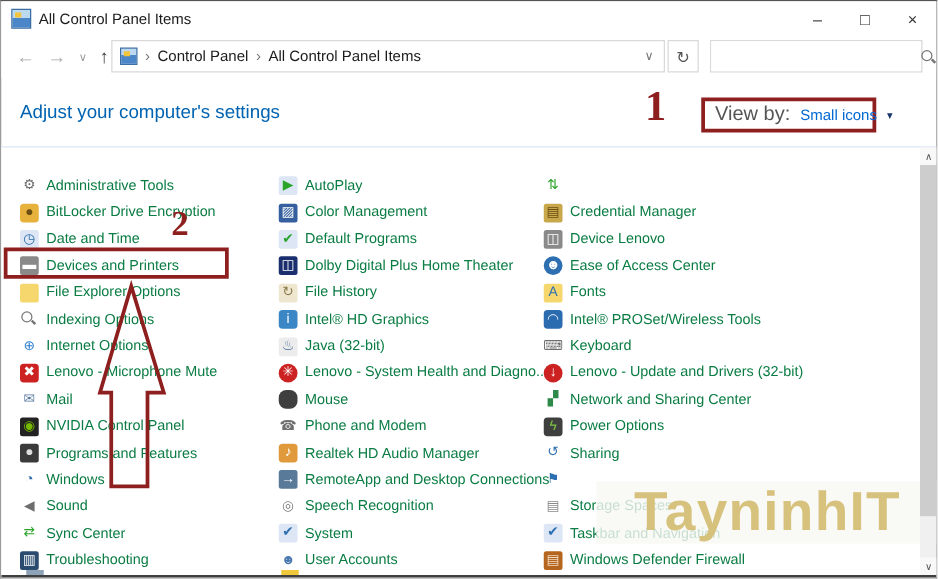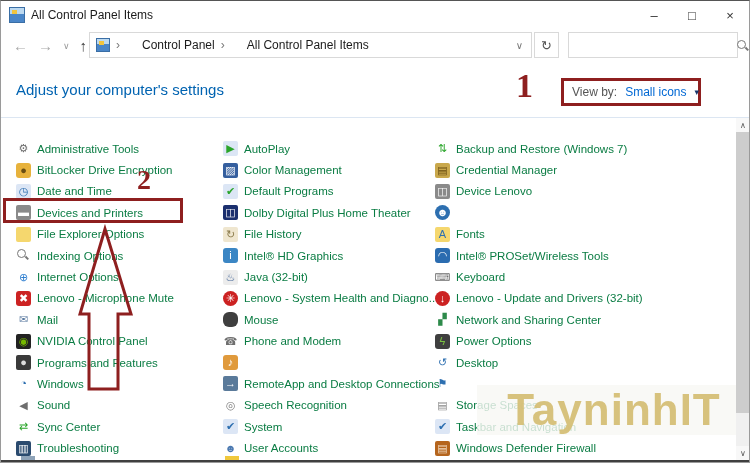--- a/index.html
+++ b/index.html
@@ -17,33 +17,33 @@
   .win-controls { margin-left:auto; display:flex; height:100%; }
   .win-btn { width:38px; height:100%; display:flex; align-items:center; justify-content:center; font-size:13px; color:#333; }
   
   .toolbar { position:absolute; left:0; top:28px; width:100%; height:33px; display:flex; align-items:center; background:#fff; }
   .nav { display:flex; align-items:center; gap:10px; padding-left:12px; }
   .nav-glyph { font-size:15px; }
   .dim { color:#a9a9a9; } .dark { color:#3d3d3d; }
   .tiny-chev { font-size:9px; color:#999; }
   .addressbar { position:absolute; left:88px; top:3px; width:443px; height:26px; border:1px solid #d9d9d9; display:flex; align-items:center; padding:0 6px; background:#fff; }
   .crumb-sep { color:#7a7a7a; font-size:12px; margin:0 6px; }
-  .crumb { font-size:12px; color:#1b1b1b; white-space:nowrap;margin-left:16px; }
+  .crumb { font-size:12px; color:#1b1b1b; white-space:nowrap; }
   .addr-chev { margin-left:auto; font-size:10px; color:#777; padding-right:2px; }
   .refresh-btn { position:absolute; left:533px; top:3px; width:25px; height:26px; border:1px solid #d9d9d9; display:flex; align-items:center; justify-content:center; font-size:13px; color:#555; background:#fff; }
   .searchbox { position:absolute; left:567px; top:3px; width:170px; height:26px; border:1px solid #d9d9d9; display:flex; align-items:center; background:#fff; }
   .searchbox input { border:none; outline:none; flex:1; height:100%; font-size:12px; padding:0 6px; font-family:"Liberation Sans",sans-serif; }
   .mag { position:relative; width:13px; height:13px; flex:0 0 13px; }
   .mag::before { content:''; position:absolute; left:1px; top:1px; width:7px; height:7px; border:1.5px solid #777; border-radius:50%; }
   .mag::after { content:''; position:absolute; left:9px; top:9px; width:4px; height:1.5px; background:#777; transform:rotate(45deg); }
   .searchbox .mag { margin-right:8px; }
   
   .page-title { position:absolute; left:15px; top:80px; font-size:15px; color:#0063b1; }
   .viewby-box { position:absolute; left:560px; top:77px; width:140px; height:28px; border:3px solid #8e1f1f; display:flex; align-items:center; padding:0 8px; gap:8px; background:#fff; }
-  .viewby-label { font-size:12px; color:#555; white-space:nowrap; }
+  .viewby-label { font-size:16px; color:#555; white-space:nowrap; }
   .viewby-value { font-size:12px; color:#0068d4; white-space:nowrap; }
   .viewby-caret { font-size:9px; color:#17366b; }
   .annot-num { position:absolute; color:#8e1f1f; font-family:"Liberation Serif",serif; font-weight:bold; z-index:6; }
   #annot-1 { left:515px; top:66px; font-size:34px; }
   #annot-2 { left:136px; top:163px; font-size:28px; }
   
   .content { position:absolute; left:0; top:116px; width:100%; height:347px; border-top:1px solid #dce6f2; background:#fff; overflow:hidden; }
   .items-col { position:absolute; top:20px; }
   #col-1 { left:15px; width:200px; }
   #col-2 { left:222px; width:208px; }
@@ -213,20 +213,21 @@
         <div class="item">
           <span class="icon" style="color: rgb(255, 255, 255); background: rgb(63, 63, 63); border-radius: 6px;"></span>
           <span class="label">Mouse</span>
         </div>
         <div class="item">
           <span class="icon" style="color: rgb(110, 110, 110);">☎</span>
           <span class="label">Phone and Modem</span>
         </div>
         <div class="item">
           <span class="icon" style="color: rgb(255, 255, 255); background: rgb(224, 154, 60); border-radius: 3px;">♪</span>
+          <span class="label">Realtek HD Audio Manager</span>
         </div>
         <div class="item">
           <span class="icon" style="color: rgb(255, 255, 255); background: rgb(90, 122, 154); border-radius: 2px;">→</span>
           <span class="label">RemoteApp and Desktop Connections</span>
         </div>
         <div class="item">
           <span class="icon" style="color: rgb(119, 119, 119);">◎</span>
           <span class="label">Speech Recognition</span>
         </div>
         <div class="item">
@@ -234,32 +235,32 @@
           <span class="label">System</span>
         </div>
         <div class="item">
           <span class="icon" style="color: rgb(74, 120, 176);">☻</span>
           <span class="label">User Accounts</span>
         </div>
       </div>
     <div class="items-col" id="col-3">
         <div class="item">
           <span class="icon" style="color: rgb(42, 165, 42);">⇅</span>
-          <span class="label">Backup and Restore (Windows 7)</span>
         </div>
         <div class="item">
           <span class="icon" style="color: rgb(106, 78, 18); background: rgb(201, 168, 76); border-radius: 2px;">▤</span>
           <span class="label">Credential Manager</span>
         </div>
         <div class="item">
           <span class="icon" style="color: rgb(255, 255, 255); background: rgb(138, 138, 138); border-radius: 2px;">◫</span>
           <span class="label">Device Lenovo</span>
         </div>
         <div class="item">
           <span class="icon" style="color: rgb(255, 255, 255); background: rgb(45, 111, 176); border-radius: 50%;">☻</span>
+          <span class="label">Ease of Access Center</span>
         </div>
         <div class="item">
           <span class="icon" style="color: rgb(45, 111, 176); background: rgb(245, 215, 110); border-radius: 2px;">A</span>
           <span class="label">Fonts</span>
         </div>
         <div class="item">
           <span class="icon" style="color: rgb(255, 255, 255); background: rgb(43, 108, 176); border-radius: 3px;">◠</span>
           <span class="label">Intel® PROSet/Wireless Tools</span>
         </div>
         <div class="item">
@@ -273,21 +274,21 @@
         <div class="item">
           <span class="icon" style="color: rgb(45, 138, 74);">▞</span>
           <span class="label">Network and Sharing Center</span>
         </div>
         <div class="item">
           <span class="icon" style="color: rgb(122, 193, 66); background: rgb(63, 63, 63); border-radius: 3px;">ϟ</span>
           <span class="label">Power Options</span>
         </div>
         <div class="item">
           <span class="icon" style="color: rgb(45, 111, 176);">↺</span>
-          <span class="label">Desktop</span>
+          <span class="label">Sharing</span>
         </div>
         <div class="item">
           <span class="icon" style="color: rgb(45, 111, 176);">⚑</span>
         </div>
         <div class="item">
           <span class="icon" style="color: rgb(138, 138, 138);">▤</span>
           <span class="label">Storage Spaces</span>
         </div>
         <div class="item">
           <span class="icon" style="color: rgb(45, 111, 176); background: rgb(220, 230, 245); border-radius: 2px;">✔</span>

